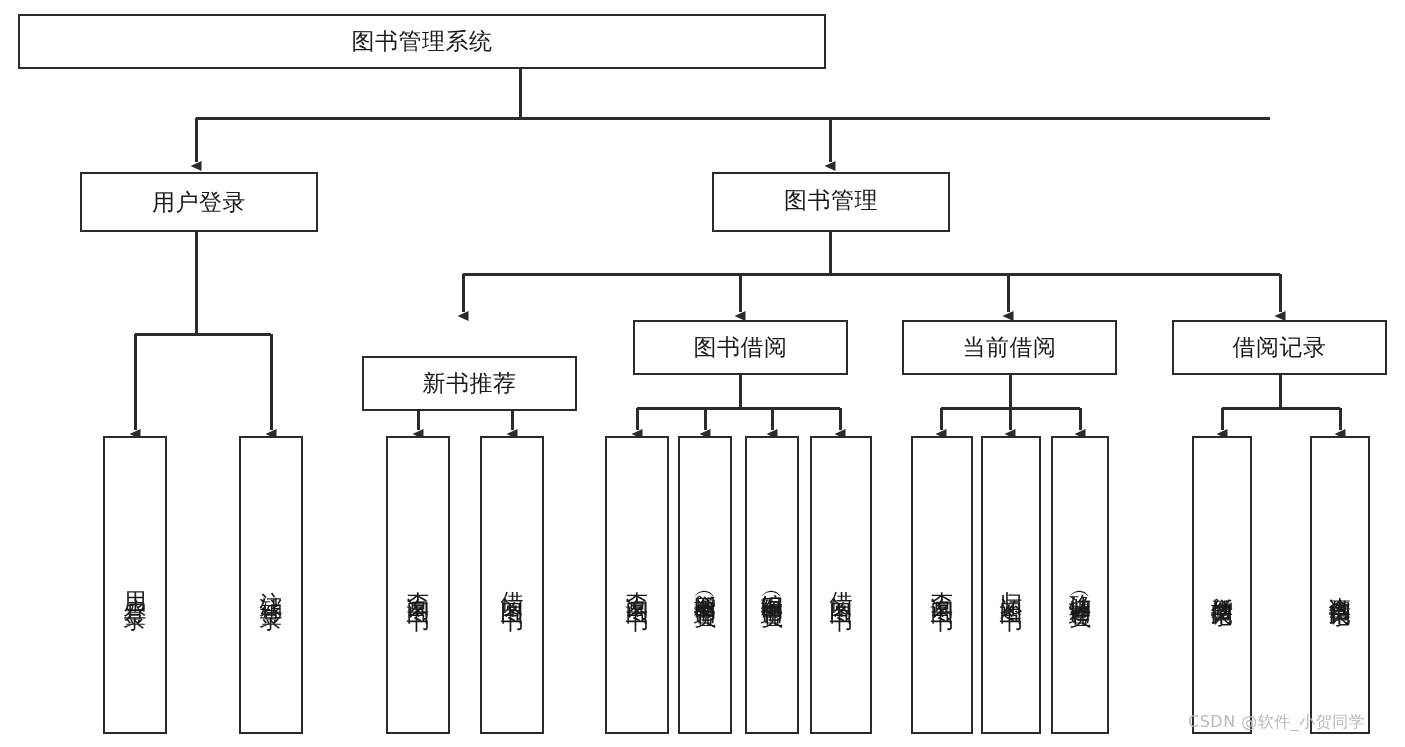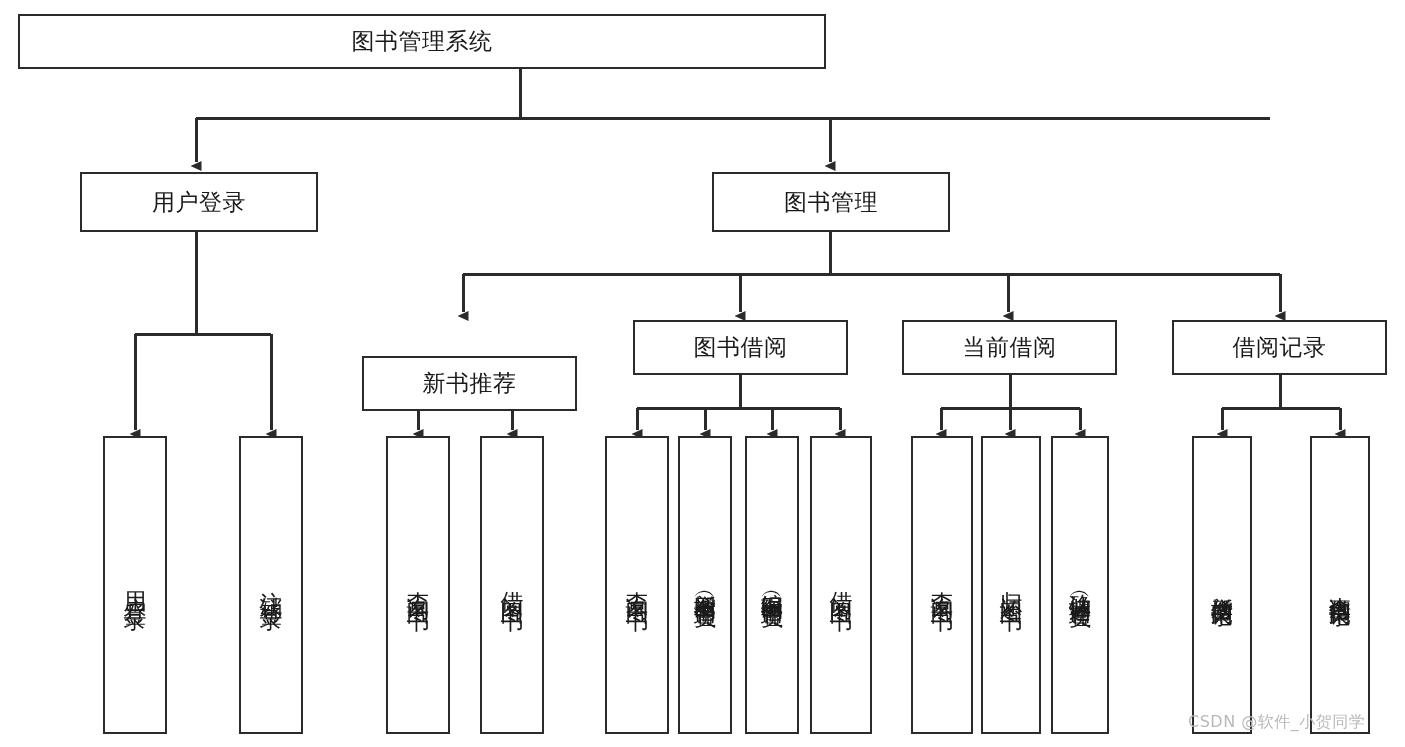--- a/index.html
+++ b/index.html
@@ -126,21 +126,21 @@
     </g>
   </svg>
 
   <div class="node h root" style="left:18px;top:14px;width:808px;height:55px;">
     <span class="lbl">图书管理系统</span>
   </div>
 
   <div class="node h" style="left:80px;top:172px;width:238px;height:60px;">
     <span class="lbl">用户登录</span>
   </div>
-  <div class="node h" style="left:712px;top:172px;width:238px;height:60px;">
+  <div class="node h" style="left:712px;top:172px;width:238px;height:60px;font-family:Liberation Mono, monospace;">
     <span class="lbl">图书管理</span>
   </div>
 
   <div class="node h" style="left:362px;top:320px;width:215px;height:55px;margin-top:36px;">
     <span class="lbl">新书推荐</span>
   </div>
   <div class="node h" style="left:633px;top:320px;width:215px;height:55px;">
     <span class="lbl">图书借阅</span>
   </div>
   <div class="node h" style="left:902px;top:320px;width:215px;height:55px;">

